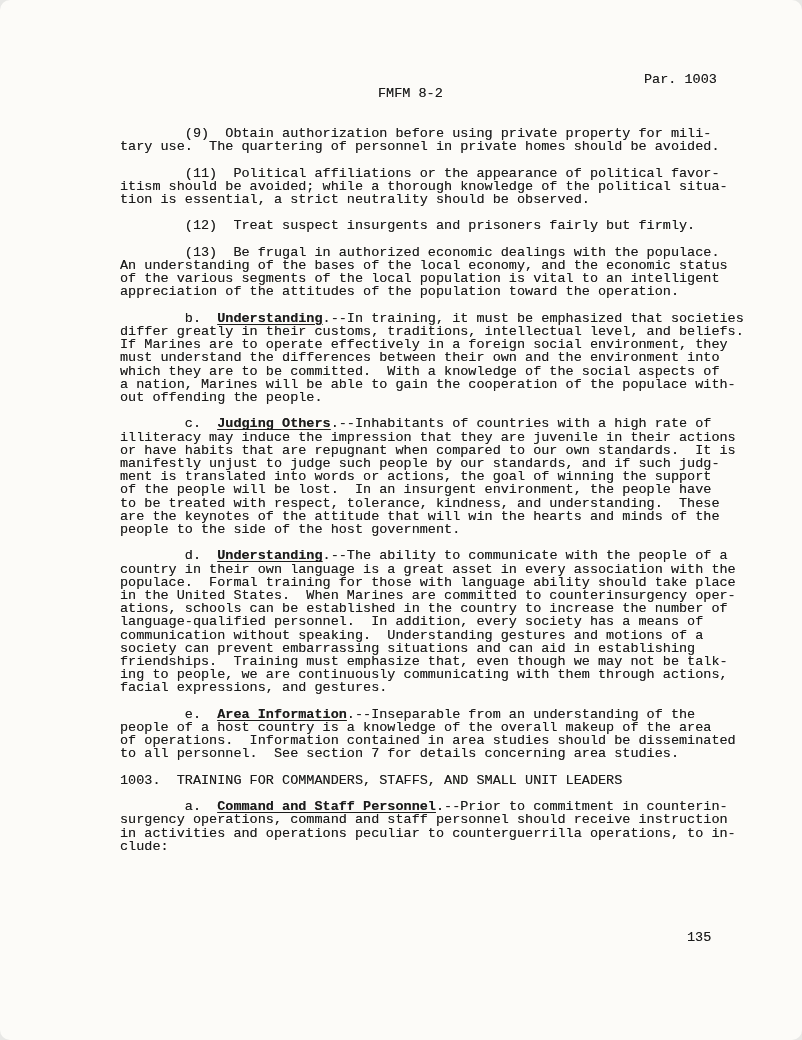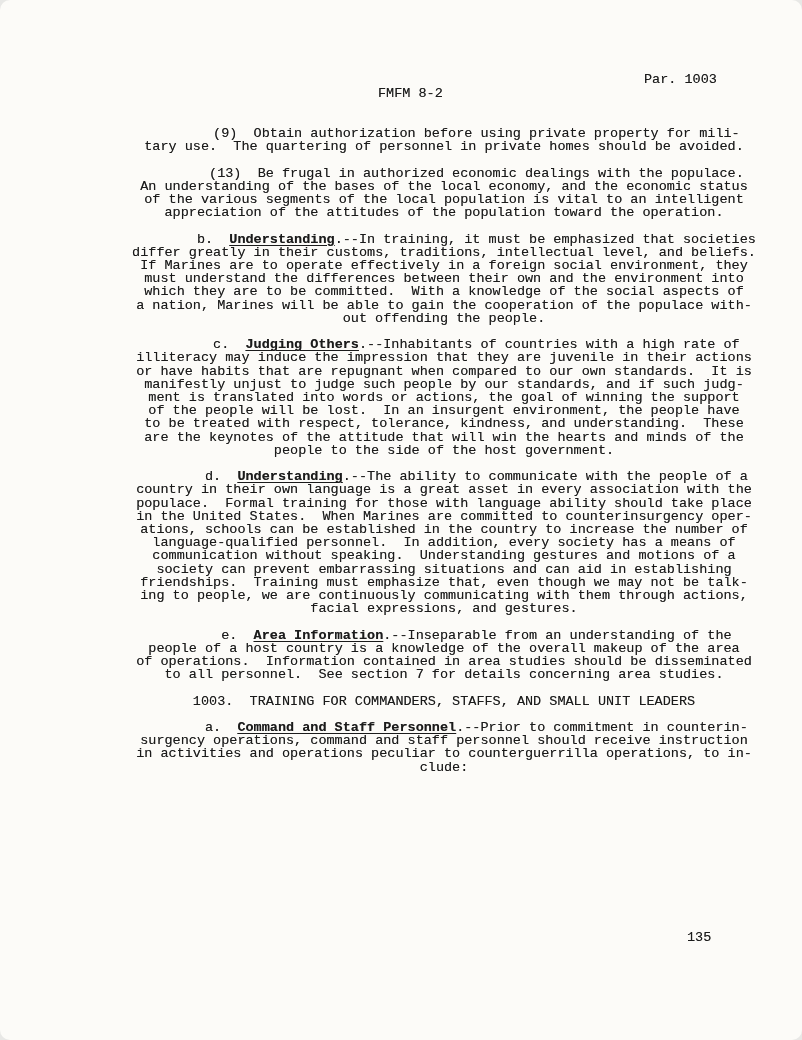--- a/index.html
+++ b/index.html
@@ -33,21 +33,20 @@
     position: absolute;
     left: 644px;
     top: 73px;
     white-space: pre;
   }
   .doc-body {
     position: absolute;
     left: 120px;
     top: 127px;
     width: 648px;
-    text-align: center;
   }
   .para {
     margin: 0 0 13.2px 0;
     white-space: pre-wrap;
   }
   .para:last-child {
     margin-bottom: 0;
   }
   .u {
     text-decoration: underline;
@@ -66,20 +65,24 @@
 <body>
 
 <div class="page" style="background: rgb(252, 251, 248); color: rgb(27, 27, 27); border-radius: 10px;">
 
   <div class="typewriter header-center">FMFM 8-2</div>
   <div class="typewriter header-right">Par. 1003</div>
 
   <div class="typewriter doc-body">
     <p class="para"><span>        (9)  Obtain authorization before using private property for mili-
 tary use.  The quartering of personnel in private homes should be avoided.</span><span class="u"></span><span></span></p>
+    <p class="para"><span>        (11)  Political affiliations or the appearance of political favor-
+itism should be avoided; while a thorough knowledge of the political situa-
+tion is essential, a strict neutrality should be observed.</span><span class="u"></span><span></span></p>
+    <p class="para"><span>        (12)  Treat suspect insurgents and prisoners fairly but firmly.</span><span class="u"></span><span></span></p>
     <p class="para"><span>        (13)  Be frugal in authorized economic dealings with the populace.
 An understanding of the bases of the local economy, and the economic status
 of the various segments of the local population is vital to an intelligent
 appreciation of the attitudes of the population toward the operation.</span><span class="u"></span><span></span></p>
     <p class="para"><span>        b.  </span><span class="u">Understanding</span><span>.--In training, it must be emphasized that societies
 differ greatly in their customs, traditions, intellectual level, and beliefs.
 If Marines are to operate effectively in a foreign social environment, they
 must understand the differences between their own and the environment into
 which they are to be committed.  With a knowledge of the social aspects of
 a nation, Marines will be able to gain the cooperation of the populace with-

